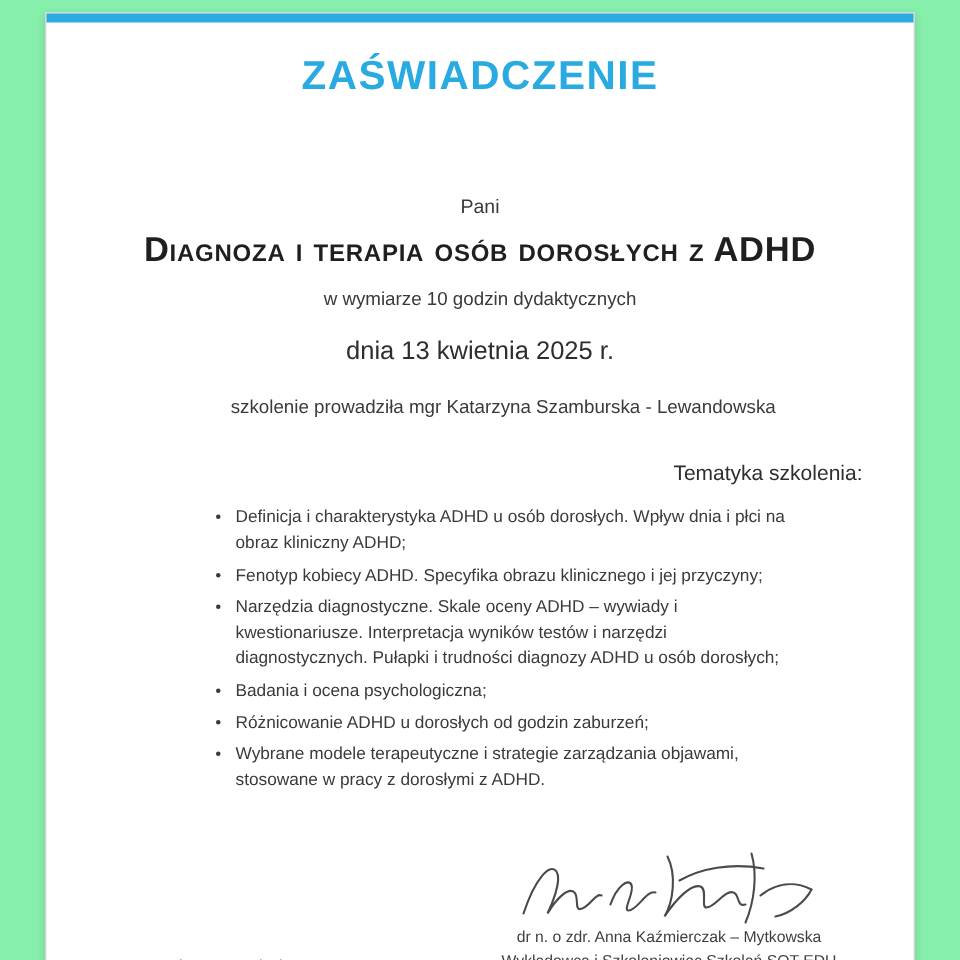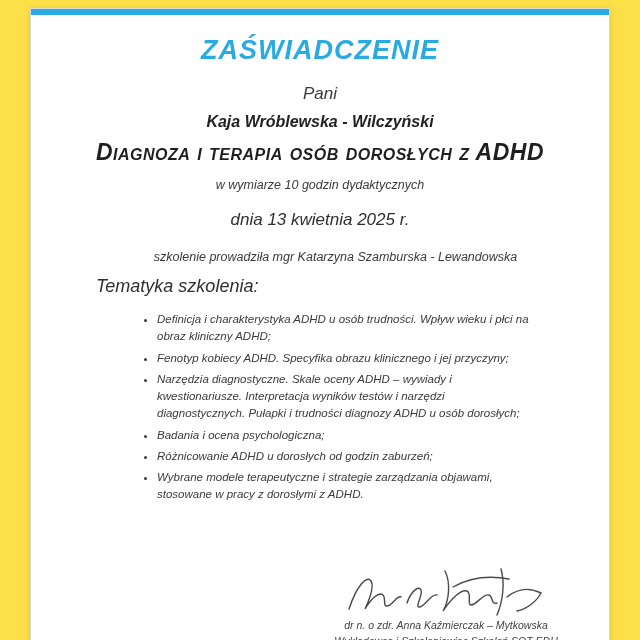--- a/index.html
+++ b/index.html
@@ -5,23 +5,22 @@
   html, body { margin: 0; padding: 0; }
   body {
     font-family: "Liberation Sans", "DejaVu Sans", sans-serif;
     background: #e9e9e9;
   }
   .viewport {
     position: relative;
     width: 640px;
     height: 640px;
     overflow: hidden;
-    background: #fde047;
+    background: #86efac;
     margin: 0 auto;
-    font-style: italic;
   }
   .cert {
     position: relative;
     margin: 8px 30px 0 30px;
     height: 760px;
     background: #ffffff;
     border: 1px solid #d8d8d8;
     box-shadow: 0 1px 5px rgba(0,0,0,0.14);
     box-sizing: border-box;
     padding: 0 34px;
@@ -35,22 +34,22 @@
   }
   .center { text-align: center; }
   .main-title {
     margin-top: 26px;
     font-size: 27px;
     font-weight: bold;
     letter-spacing: 1px;
     color: #29abe2;
   }
   .salutation {
-    margin-top: 18px;
-    font-size: 17px;
+    margin-top: 64px;
+    font-size: 13px;
     color: #3a3a3a;
   }
   .recipient-name {
     margin-top: 9px;
     font-size: 16px;
     font-weight: bold;
     color: #222;
   }
   .birth-line {
     margin-top: 9px;
@@ -81,25 +80,25 @@
     color: #2e2e2e;
   }
   .trainer-line {
     margin-top: 20px;
     font-size: 12.5px;
     color: #3a3a3a;
     padding-left: 31px;
     text-align: center;
   }
   .topics-heading {
-    margin-top: 12px;
-    font-size: 18px;
+    margin-top: 29px;
+    font-size: 14px;
     color: #2e2e2e;
     padding-left: 31px;
-    text-align: left;
+    text-align: right;
   }
   ul.topics {
     margin: 14px 40px 0 0;
     padding-left: 92px;
     text-align: left;
   }
   ul.topics li {
     font-size: 11.5px;
     line-height: 1.5;
     margin-bottom: 4px;
@@ -140,32 +139,31 @@
 </head>
 <body>
 
 <div class="viewport">
   <div class="cert">
     <div class="accent-bar"></div>
 
     <div class="main-title center">ZAŚWIADCZENIE</div>
 
     <div class="salutation center">Pani</div>
-    <div class="recipient-name center">Kaja Wróblewska - Wilczyński</div>
 
     <div class="course-title center">Diagnoza i terapia osób dorosłych z ADHD</div>
     <div class="hours-line center">w wymiarze 10 godzin dydaktycznych</div>
     <div class="date-line center">dnia 13 kwietnia 2025 r.</div>
 
     <div class="trainer-line">szkolenie prowadziła mgr Katarzyna Szamburska - Lewandowska</div>
 
     <div class="topics-heading">Tematyka szkolenia:</div>
 
     <ul class="topics">
-      <li>Definicja i charakterystyka ADHD u osób trudności. Wpływ wieku i płci na obraz kliniczny ADHD;</li>
+      <li>Definicja i charakterystyka ADHD u osób dorosłych. Wpływ dnia i płci na obraz kliniczny ADHD;</li>
       <li>Fenotyp kobiecy ADHD. Specyfika obrazu klinicznego i jej przyczyny;</li>
       <li>Narzędzia diagnostyczne. Skale oceny ADHD – wywiady i kwestionariusze. Interpretacja wyników testów i narzędzi diagnostycznych. Pułapki i trudności diagnozy ADHD u osób dorosłych;</li>
       <li>Badania i ocena psychologiczna;</li>
       <li>Różnicowanie ADHD u dorosłych od godzin zaburzeń;</li>
       <li>Wybrane modele terapeutyczne i strategie zarządzania objawami, stosowane w pracy z dorosłymi z ADHD.</li>
     </ul>
 
     <div class="registry">Nr rejestru 2025/IN/237</div>
 
     <div class="sign-block">

